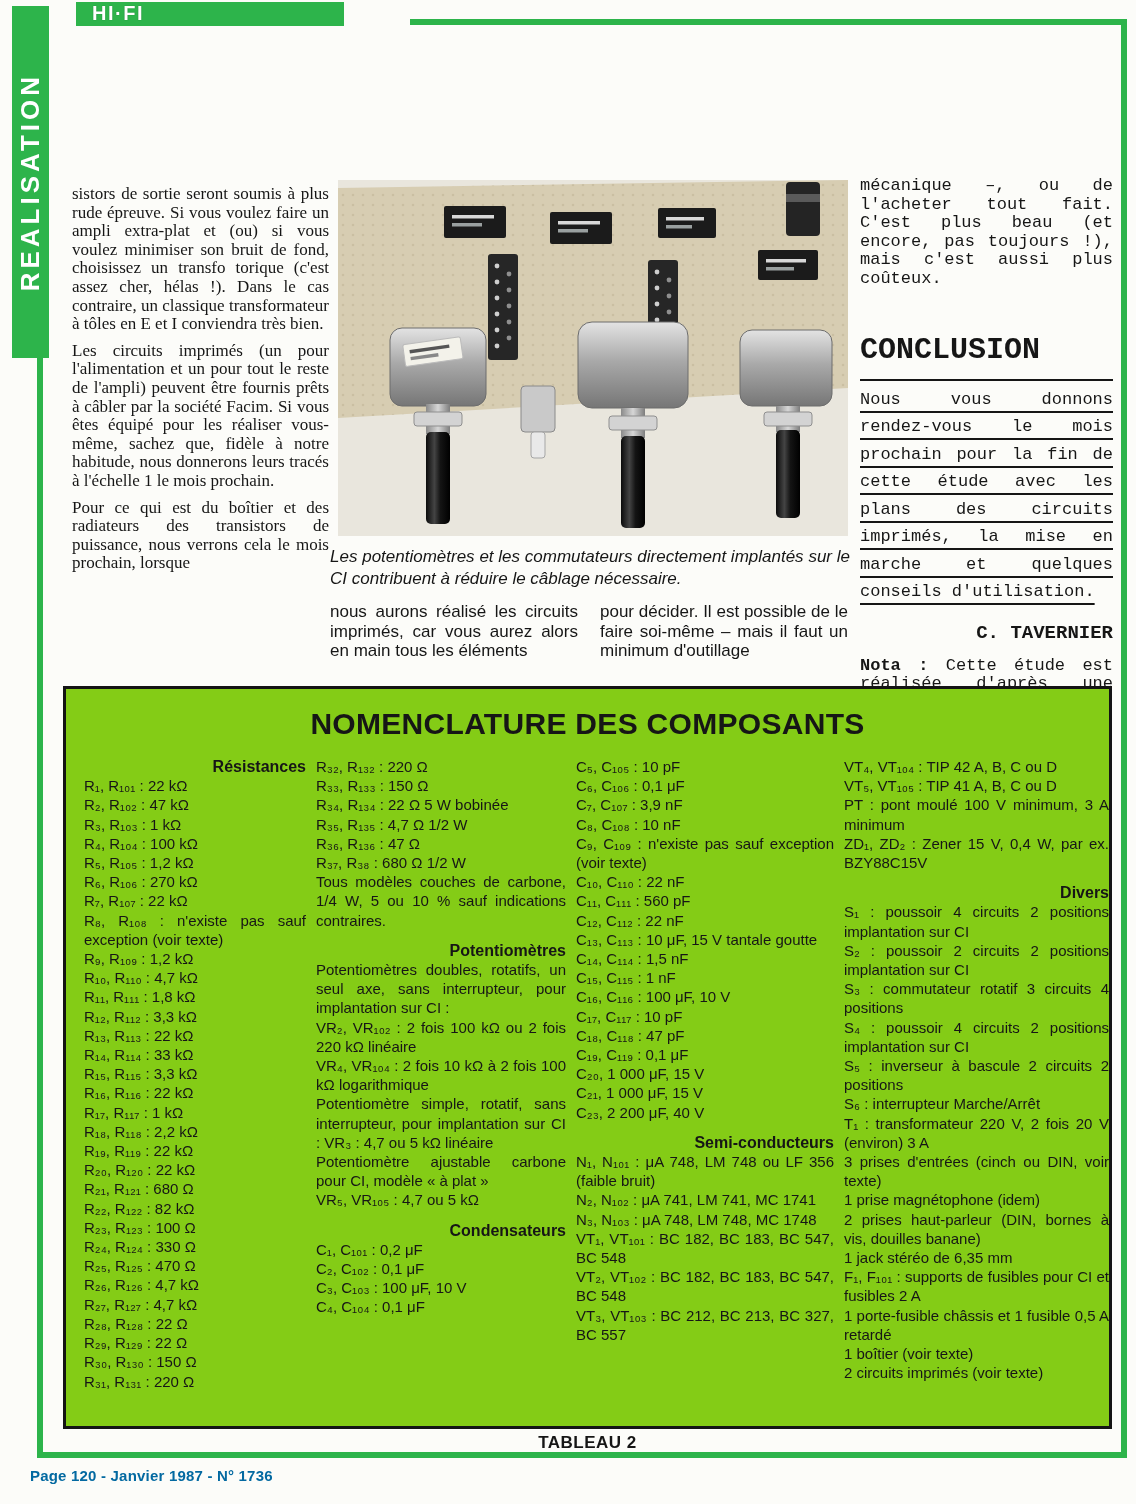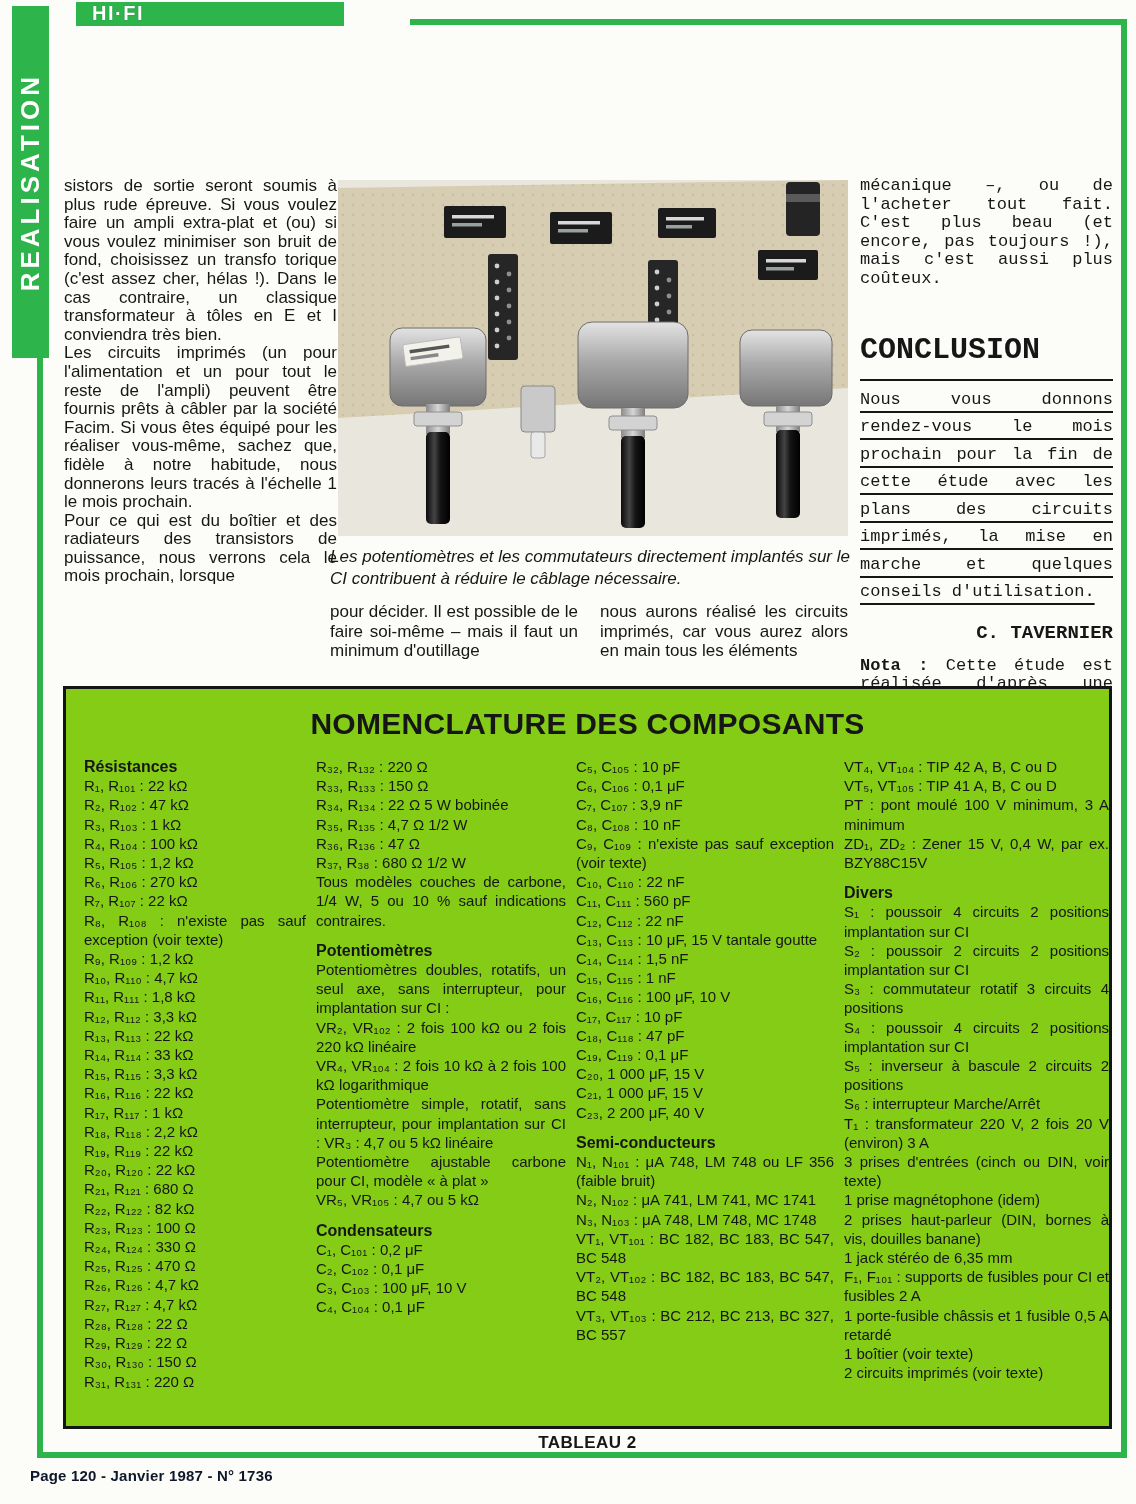--- a/index.html
+++ b/index.html
@@ -16,45 +16,45 @@
   #hifi-bar span{color:#fff;font-weight:900;font-size:20px;letter-spacing:1.5px;text-shadow:0 0 1px #0d6b2a;}
   #frame-top{left:410px;top:19px;width:717px;height:6px;}
   #frame-right{left:1121px;top:19px;width:6px;height:1439px;}
   #frame-bottom{left:37px;top:1452px;width:1090px;height:6px;}
   #frame-left{left:37px;top:356px;width:6px;height:1100px;}
   #sidebar{left:12px;top:6px;width:37px;height:352px;display:flex;align-items:center;justify-content:center;}
   #sidebar span{writing-mode:vertical-rl;transform:rotate(180deg);color:#fff;font-weight:900;font-size:26px;letter-spacing:4px;}
   
   .abs{position:absolute;}
   #col1{left:64px;top:177px;width:273px;}
-  #col1 p{margin:0;font-size:17px;line-height:18.6px;text-align:justify;}
+  #col1 p{margin:8px;font-size:17px;line-height:18.6px;text-align:justify;font-family:Liberation Serif, serif;}
   #photo{left:338px;top:180px;width:510px;height:356px;}
   #caption{left:330px;top:546px;width:520px;font-style:italic;font-size:17px;line-height:21.5px;text-align:justify;}
   #midcols{left:330px;top:602px;width:518px;display:flex;gap:22px;}
   .midcol{width:248px;font-size:17px;line-height:19.5px;text-align:justify;margin:0;}
   #rcol{left:860px;top:177px;width:253px;font-family:Liberation Mono, monospace;}
   .r-intro{font-size:17px;line-height:18.6px;text-align:justify;margin:0 0 44px;}
   .concl-h{font-size:30px;font-weight:900;margin:0 0 12px;letter-spacing:0;}
   .concl-p{font-size:17px;line-height:27.5px;text-align:justify;margin:0;border-top:2px solid var(--ink);padding-top:5px;
            text-decoration:underline;text-decoration-thickness:1.6px;text-underline-offset:7px;}
   .author{font-size:19px;font-weight:900;text-align:right;margin:16px 0 0;}
   .nota{font-size:17px;line-height:18.6px;text-align:justify;margin:13px 0 0;}
   .nota .nl{font-weight:900;}
   .nota .it{font-style:italic;}
   
   #nombox{left:63px;top:686px;width:1049px;height:743px;border:3px solid #141414;box-sizing:border-box;background:#84cc16;}
   .nom-title{text-align:center;font-size:30px;font-weight:900;margin:18px 0 0;letter-spacing:0.3px;}
   .nom-cols{display:flex;gap:10px;padding:16px 0 0 18px;}
   .ncol{font-size:15px;line-height:19.2px;}
   .ncol.c1{width:222px;} .ncol.c2{width:250px;} .ncol.c3{width:258px;} .ncol.c4{width:265px;}
   .ni{text-align:justify;}
-  .nh{font-weight:800;font-size:16px;margin-top:11px;text-align:left;}
+  .nh{font-weight:800;font-size:16px;margin-top:11px;text-align:right;}
   .ncol .nh:first-child{margin-top:0;}
   #tableau{left:63px;top:1433px;width:1049px;text-align:center;font-size:17px;font-weight:600;letter-spacing:0.5px;}
-  #footer{left:30px;top:1467px;font-size:15px;font-weight:600;color:#0f172a;letter-spacing:0.2px;}
+  #footer{left:30px;top:1467px;font-size:15px;font-weight:600;color:#0369a1;letter-spacing:0.2px;}
 </style>
 </head>
 <body>
 
 <div class="g" id="hifi-bar">
   <span>HI·FI</span>
 </div>
 <div class="g" id="frame-top"></div>
 <div class="g" id="frame-right"></div>
 <div class="g" id="frame-bottom"></div>
@@ -177,22 +177,22 @@
       <rect x="438" y="226" width="24" height="26" fill="url(#bushg)"></rect>
       <rect x="426" y="232" width="48" height="14" rx="3" fill="#d3d3d3" stroke="#8f8f8f"></rect>
       <rect x="438" y="250" width="24" height="88" rx="5" fill="url(#shaftg)"></rect>
     </g>
   </svg>
 </figure>
 
 <div class="abs" id="caption">Les potentiomètres et les commutateurs directement implantés sur le CI contribuent à réduire le câblage nécessaire.</div>
 
 <div class="abs" id="midcols">
+  <p class="midcol">nous aurons réalisé les circuits imprimés, car vous aurez alors en main tous les éléments</p>
   <p class="midcol">pour décider. Il est possible de le faire soi-même – mais il faut un minimum d'outillage</p>
-  <p class="midcol">nous aurons réalisé les circuits imprimés, car vous aurez alors en main tous les éléments</p>
 </div>
 
 <div class="abs" id="rcol">
   <p class="r-intro">mécanique –, ou de l'acheter tout fait. C'est plus beau (et encore, pas toujours !), mais c'est aussi plus coûteux.</p>
   <h2 class="concl-h">CONCLUSION</h2>
   <p class="concl-p">Nous vous donnons rendez-vous le mois prochain pour la fin de cette étude avec les plans des circuits imprimés, la mise en marche et quelques conseils d'utilisation.</p>
   <p class="author">C. TAVERNIER</p>
   <p class="nota"><span class="nl">Nota :</span><span> Cette étude est réalisée d'après une note d'application aimablement communiquée par Texas Instruments et intitulée </span><span class="it">A stereo amplifier,</span><span> par Richard Man.</span></p>
 </div>
 

